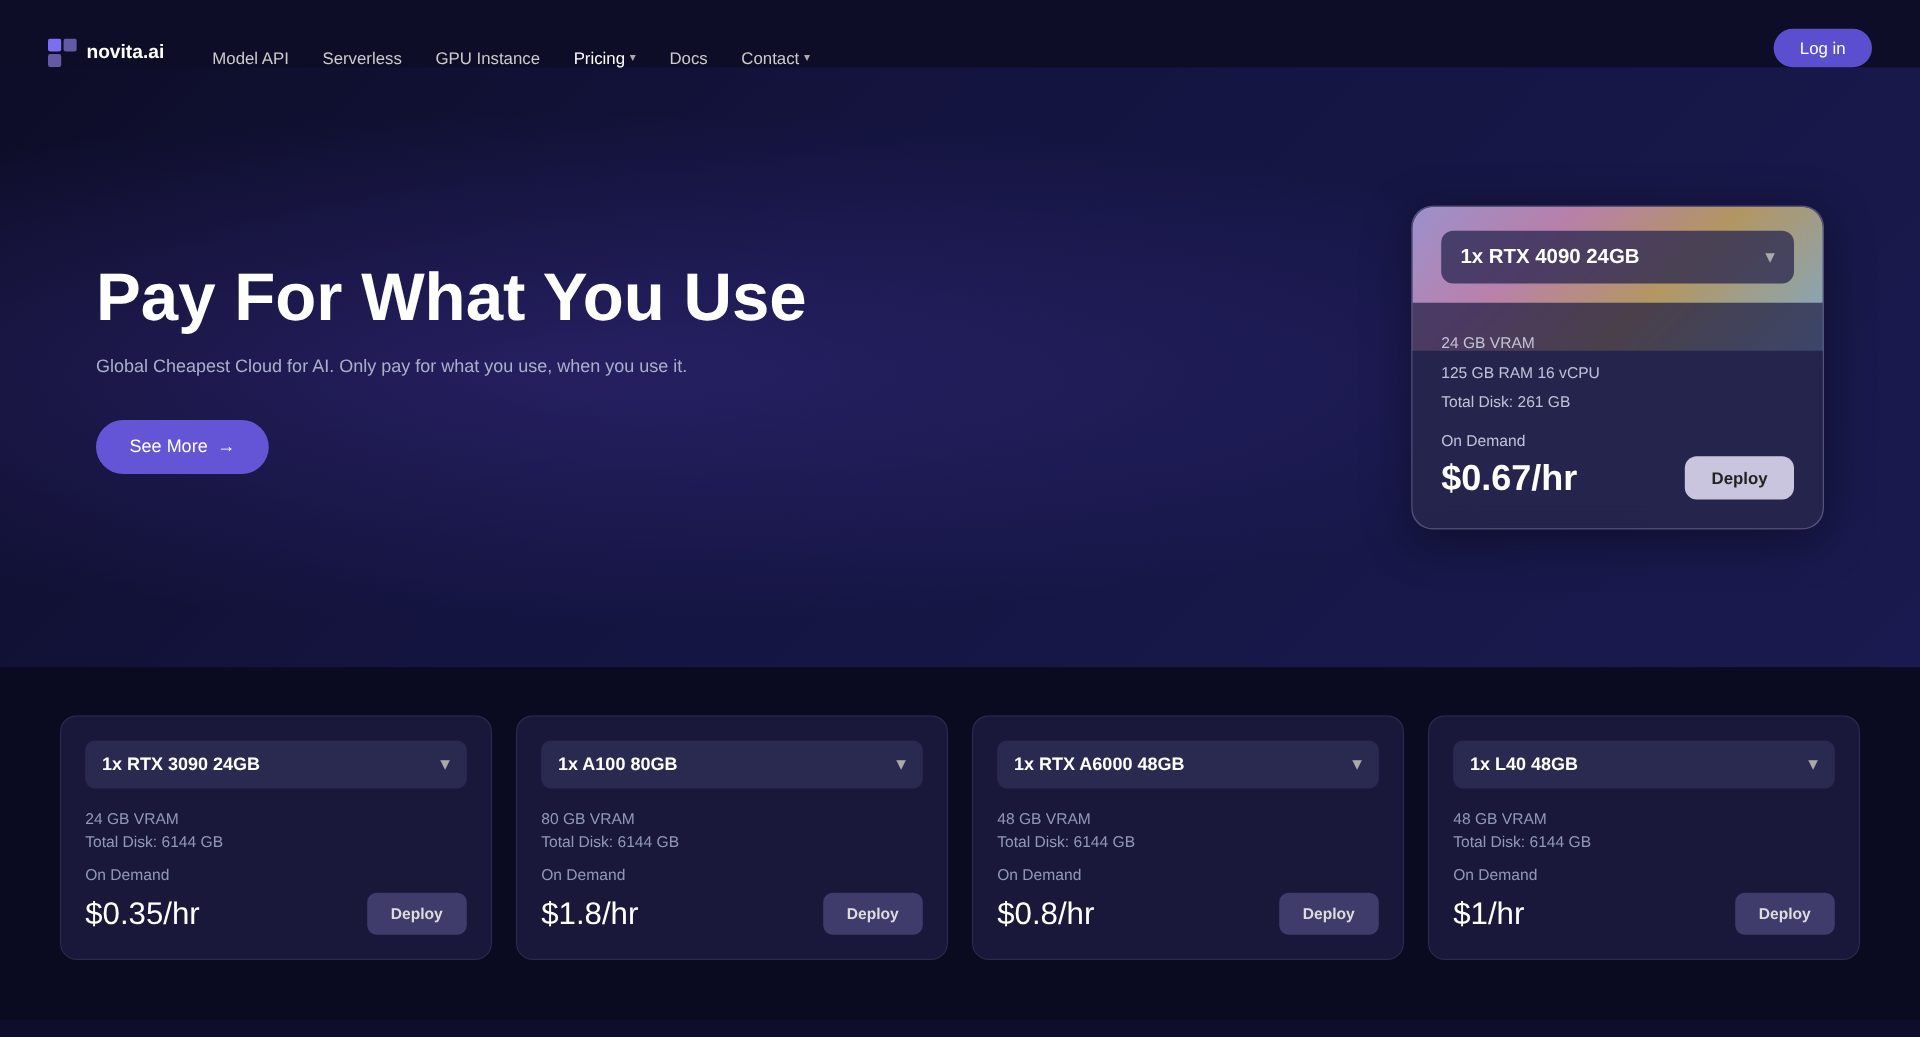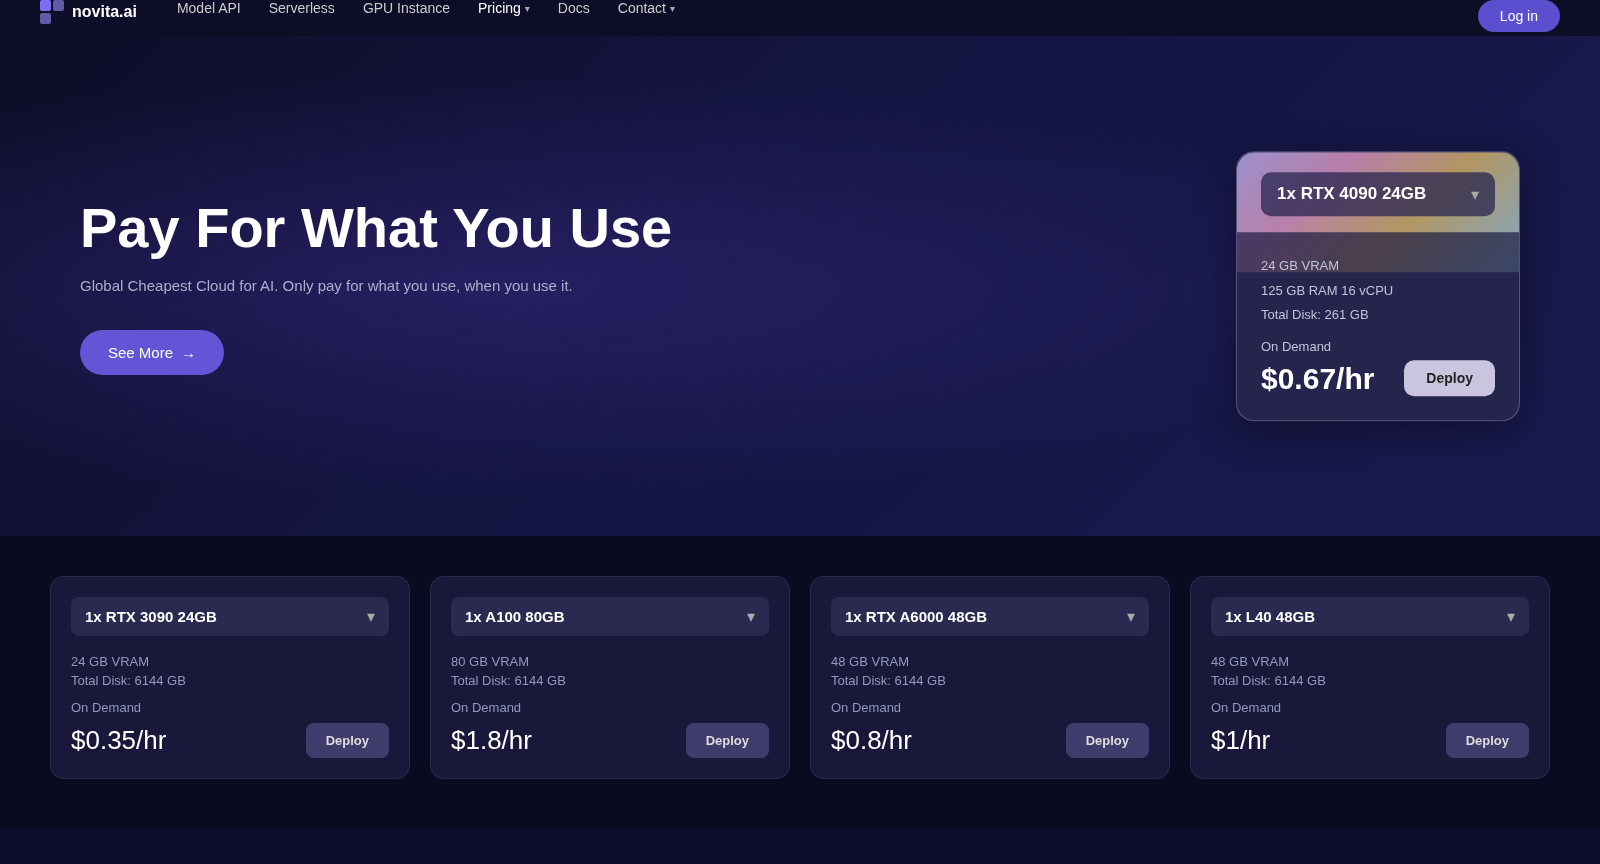--- a/index.html
+++ b/index.html
@@ -8,23 +8,23 @@
       font-family: -apple-system, BlinkMacSystemFont, 'Segoe UI', sans-serif;
       background: #0e0e2c;
       color: #fff;
       min-height: 864px;
       overflow-x: hidden;
     }
 
     
     nav {
       display: flex;
-      align-items: flex-start;
+      align-items: flex-end;
       padding: 0 40px;
-      height: 36px;
+      height: 56px;
       background: #0d0d28;
       position: relative;
       z-index: 10;
     }
 
     .logo-wrap {
       display: flex;
       align-items: center;
       gap: 8px;
       margin-right: 40px;
@@ -128,21 +128,21 @@
       gap: 8px;
       font-weight: 500;
     }
 
     
     .floating-card {
       position: absolute;
       right: 80px;
       top: 50%;
       transform: translateY(-50%);
-      width: 284px;
+      width: 344px;
       border-radius: 18px;
       overflow: hidden;
       background: rgba(200, 195, 225, 0.18);
       backdrop-filter: blur(10px);
       border: 1px solid rgba(255,255,255,0.15);
       box-shadow: 0 8px 40px rgba(0,0,0,0.4);
       z-index: 3;
     }
 
     .floating-card-gradient {

